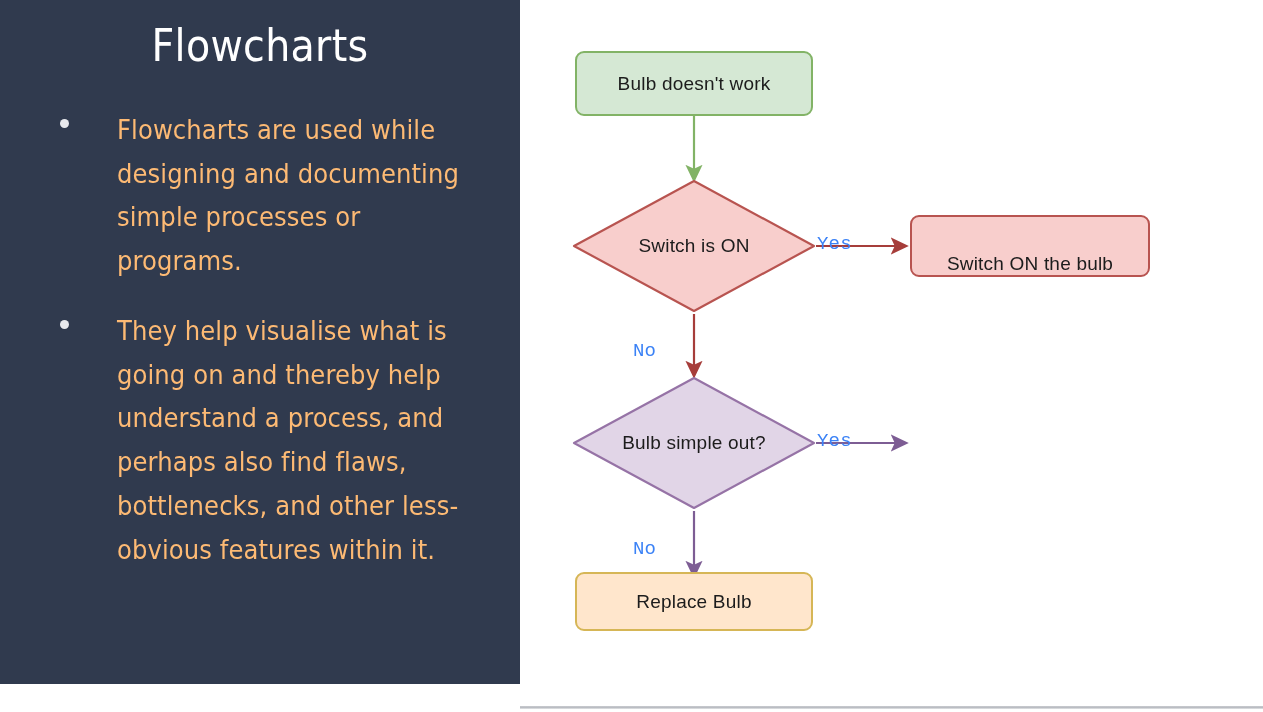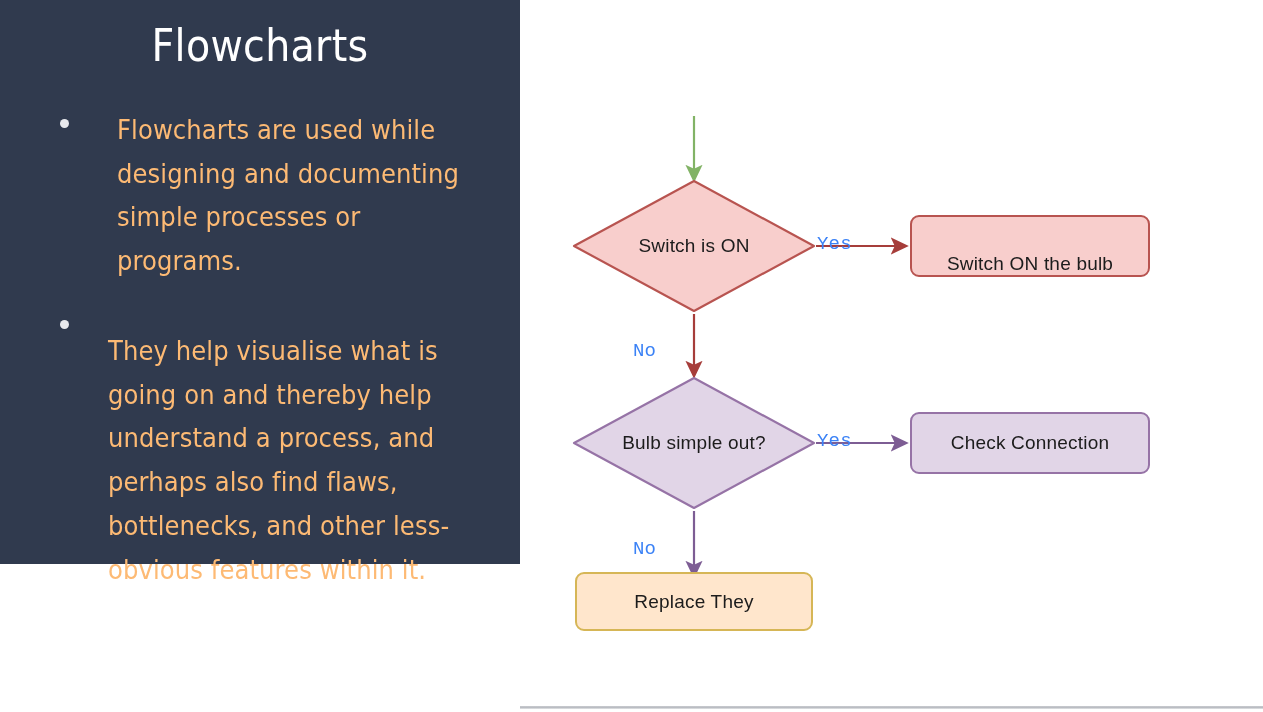--- a/index.html
+++ b/index.html
@@ -18,21 +18,21 @@
     overflow: hidden;
     background: #ffffff;
     box-sizing: border-box;
   }
   
   .left-panel {
     position: absolute;
     left: 0;
     top: 0;
     width: 520px;
-    height: 564px;
+    height: 684px;
     background: #303a4e;
   }
   .slide-title {
     position: absolute;
     left: 0;
     top: 22px;
     width: 520px;
     text-align: center;
     color: #ffffff;
     font-family: "DejaVu Sans Condensed", "Liberation Sans Narrow", "Liberation Sans", sans-serif;
@@ -145,21 +145,21 @@
 
     <div class="slide-title">Flowcharts</div>
 
     <div class="bullet-list">
 
       <div class="bullet-item">
         <span class="bullet-dot"></span>
         <span class="bullet-text">Flowcharts are used while designing and documenting simple processes or programs.</span>
       </div>
 
-      <div class="bullet-item" style="margin-top:24px;flex-direction:column;">
+      <div class="bullet-item" style="margin-top:24px;">
         <span class="bullet-dot"></span>
         <span class="bullet-text">They help visualise what is going on and thereby help understand a process, and perhaps also find flaws, bottlenecks, and other less-obvious features within it.</span>
       </div>
 
     </div>
   </div>
 
   <div class="right-panel">
     <div class="flow">
 
@@ -184,39 +184,39 @@
 
         <line x1="296" y1="443" x2="380" y2="443" stroke="#7d5d94" stroke-width="2.2" marker-end="url(#ah-purple)"></line>
 
         <line x1="174" y1="511" x2="174" y2="570" stroke="#7d5d94" stroke-width="2.2" marker-end="url(#ah-purple)"></line>
 
         <path d="M 54,246 L 174,181 L 294,246 L 174,311 Z" fill="#f8cecc" stroke="#b85450" stroke-width="2.2" stroke-linejoin="round"></path>
 
         <path d="M 54,443 L 174,378 L 294,443 L 174,508 Z" fill="#e1d5e7" stroke="#9673a6" stroke-width="2.2" stroke-linejoin="round"></path>
       </svg>
 
+      <div class="node rect" style="left:55px; top:51px; width:238px; height:65px; background:#d5e8d4; border-color:#82b366;">
+        <span>Bulb doesn't work</span>
+      </div>
 
       <div class="node diamond-label" style="left:54px; top:226px; width:240px; height:40px;">
         <span>Switch is ON</span>
       </div>
 
       <div class="node rect" style="left:390px; top:215px; width:240px; height:62px; background:#f8cecc; border-color:#b85450;align-items:flex-end;">
         <span>Switch ON the bulb</span>
       </div>
 
       <div class="node diamond-label" style="left:54px; top:423px; width:240px; height:40px;">
         <span>Bulb simple out?</span>
       </div>
 
-      <div class="node rect" style="left:390px; top:412px; width:240px; height:62px; background:#e1d5e7; border-color:#9673a6;">
-        <span>Check Connection</span>
-      </div>
 
       <div class="node rect" style="left:55px; top:572px; width:238px; height:59px; background:#ffe6cc; border-color:#d6b656;">
-        <span>Replace They</span>
+        <span>Replace Bulb</span>
       </div>
 
       <div class="edge-label" style="left:297px; top:233px;">Yes</div>
 
       <div class="edge-label" style="left:113px; top:340px;">No</div>
 
       <div class="edge-label" style="left:297px; top:430px;">Yes</div>
 
       <div class="edge-label" style="left:113px; top:538px;">No</div>
 

